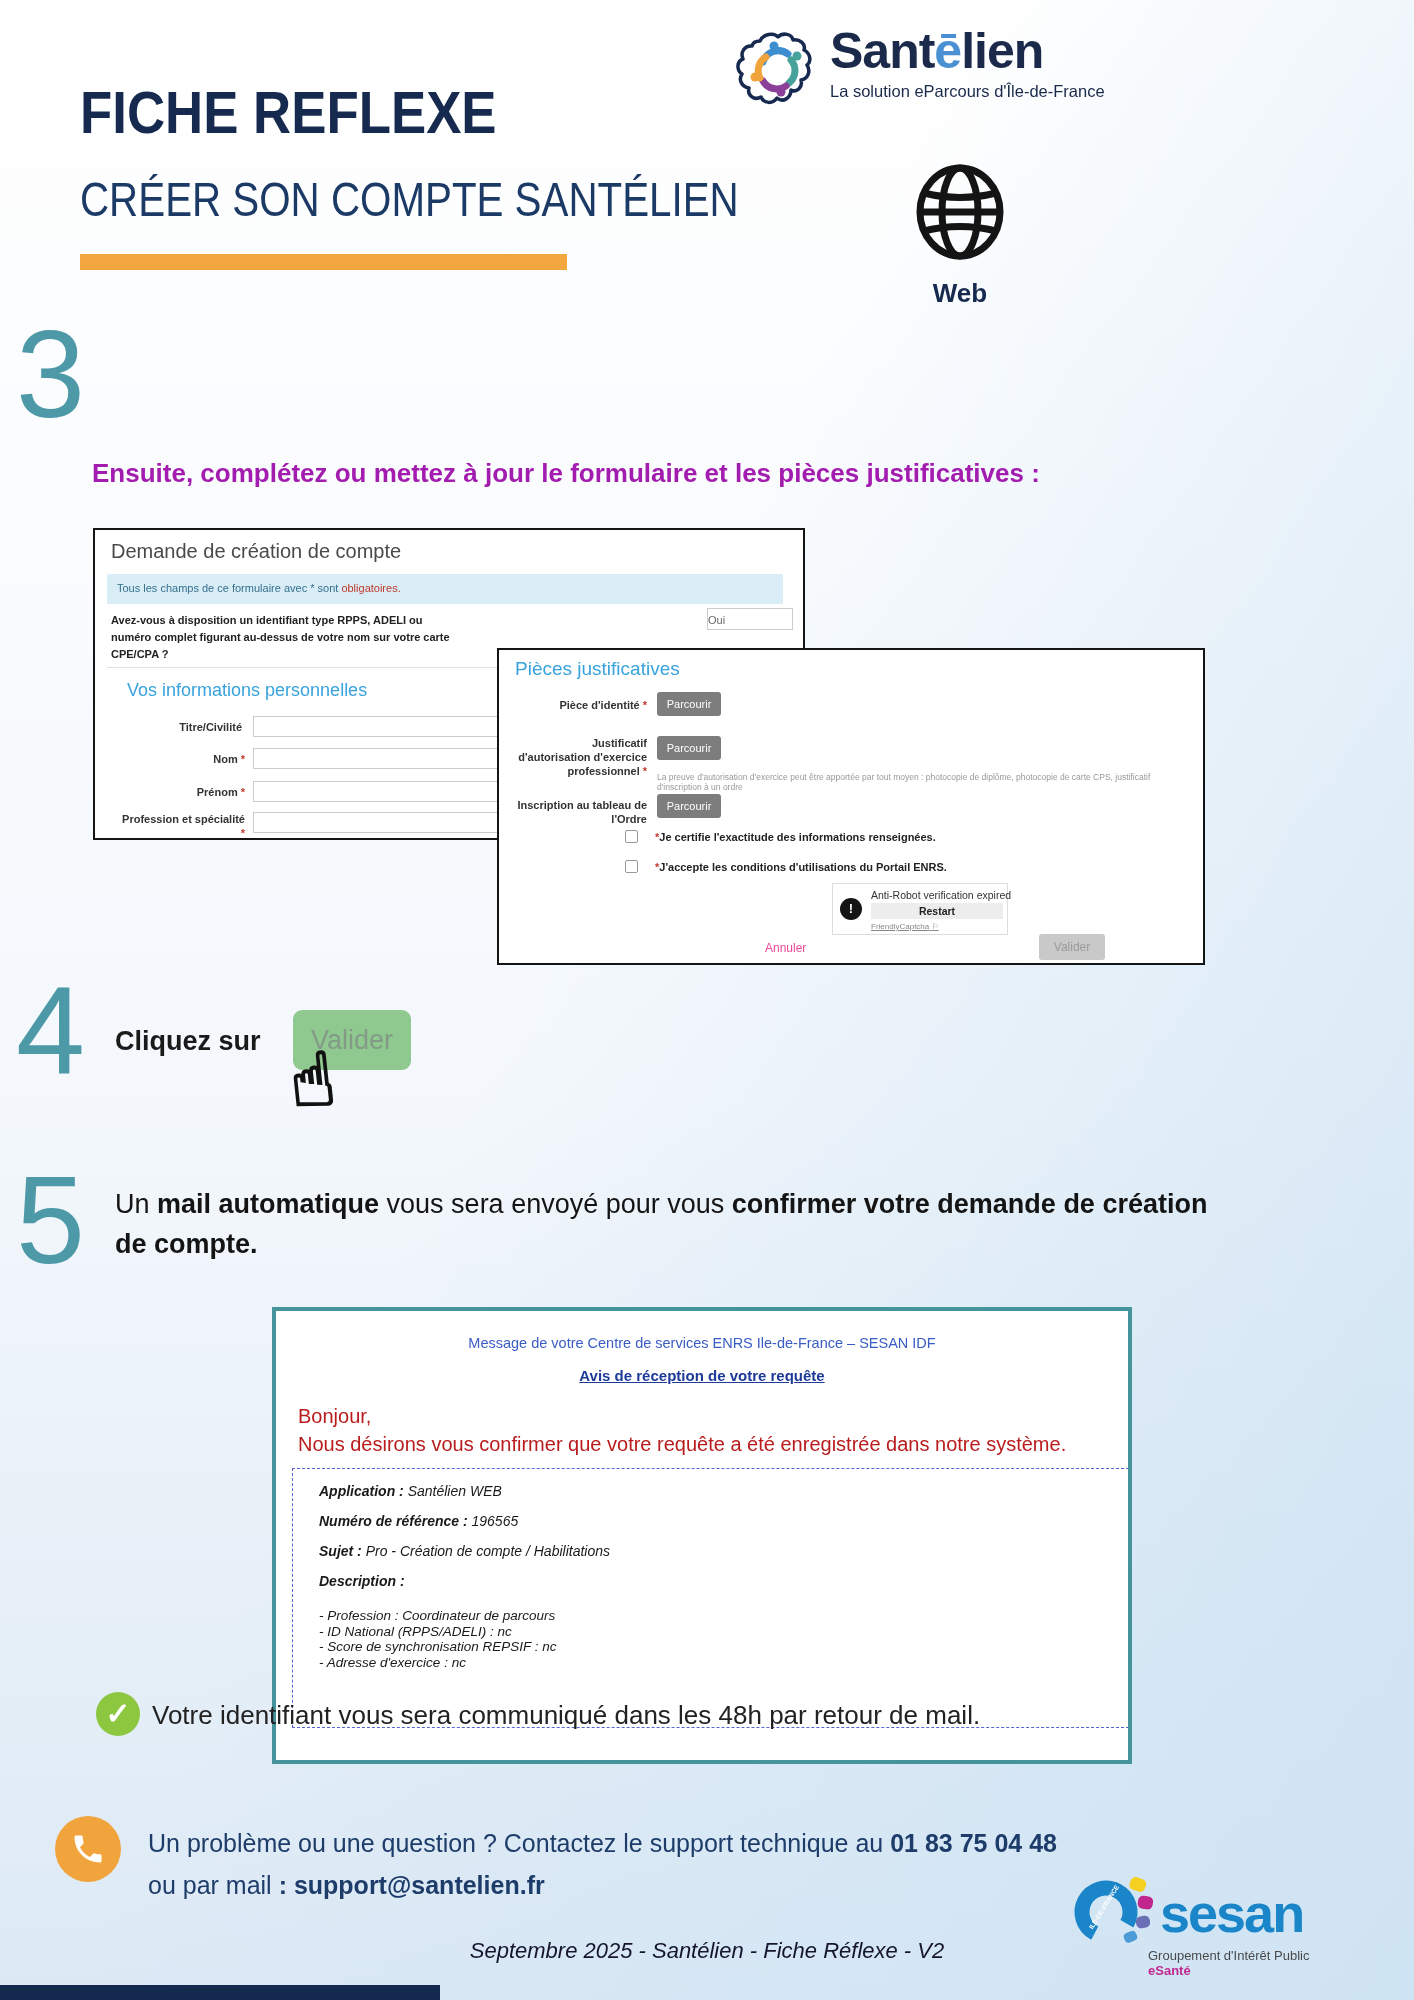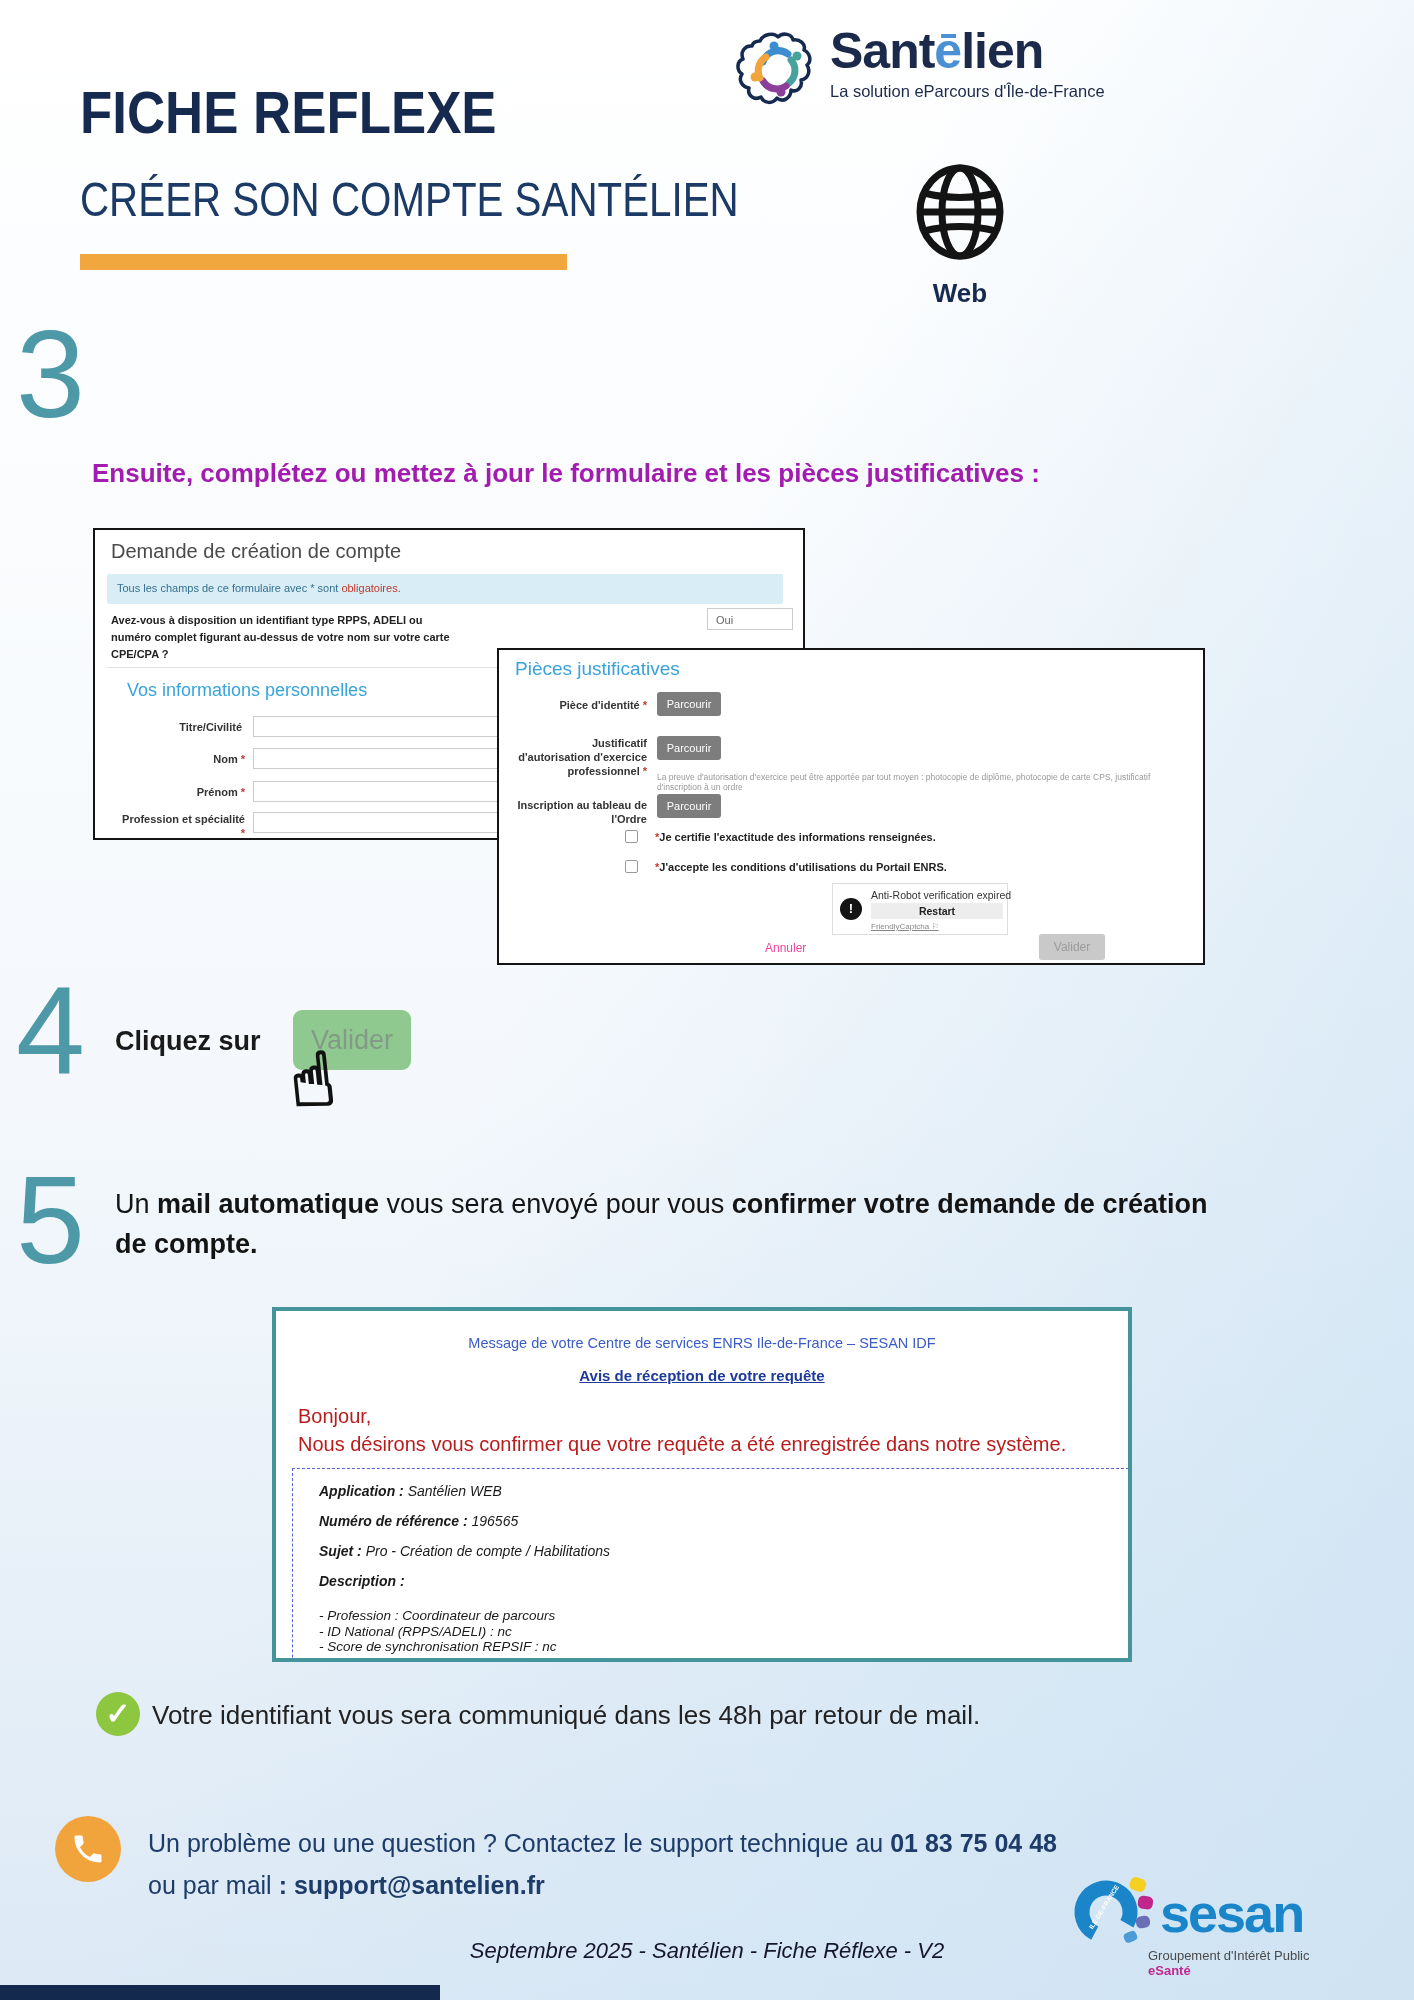--- a/index.html
+++ b/index.html
@@ -26,21 +26,21 @@
   .step-heading{font-size:26px;font-weight:700;color:#a21caf;white-space:nowrap;}
   
   .panel{position:absolute;background:#fff;border:2px solid #141414;box-sizing:border-box;}
   .f-title{font-size:20px;color:#4a4a4a;}
   .f-blue{color:#38a3dd;}
   .banner{background:#d9edf7;border-radius:2px;font-size:11px;color:#35708e;
     padding:8px 10px;box-sizing:border-box;}
   .banner .hl{color:#c0392b;}
   .q{font-size:11px;font-weight:700;color:#222;line-height:1.55;}
   .selbox{border:1px solid #ccc;background:#fff;font-size:11px;color:#666;
-    line-height:22px;padding-left:8px;box-sizing:border-box;}
+    line-height:22px;padding-left:0;box-sizing:border-box;}
   .hr{background:#e0e0e0;height:1px;}
   .flabel{font-size:11px;font-weight:700;color:#333;text-align:right;line-height:14px;}
   .star{color:#c0392b;margin-left:3px;font-weight:700;}
   .block-star{display:block;}
   .input{border:1px solid #ccc;background:#fff;height:21px;box-sizing:border-box;}
   .browse{background:#7d7d7d;color:#fff;font-size:11px;border-radius:3px;
     width:64px;height:24px;line-height:24px;text-align:center;}
   .note{font-size:8.5px;color:#999;}
   .cb{width:13px;height:13px;border:1px solid #999;border-radius:2px;background:#fff;box-sizing:border-box;}
   .cblabel{font-size:11px;font-weight:700;color:#222;}
@@ -190,21 +190,21 @@
 <div class="abs" style="left:115px;top:1026px;font-size:27px;font-weight:700;">Cliquez sur</div>
 <div class="abs green-btn" style="left:293px;top:1010px;width:118px;height:60px;">Valider</div>
 <div class="abs hand" style="left:290px;top:1043px;z-index:5;">☝</div>
 
 <div class="abs step-num" style="left:16px;top:1158px;">5</div>
 <div class="abs step5-text" style="left:115px;top:1184px;width:1250px;">
   <div><span>Un </span><span class="b">mail automatique</span><span> vous sera envoyé pour vous </span><span class="b">confirmer votre demande de création</span></div>
   <div class="b">de compte.</div>
 </div>
 
-<div class="abs email" style="left:272px;top:1307px;width:860px;height:355px;">
+<div class="abs email" style="left:272px;top:1307px;width:860px;height:457px;">
   <div class="abs em-header" style="top:24px;">Message de votre Centre de services ENRS Ile-de-France – SESAN IDF</div>
   <div class="abs em-subject" style="top:56px;">Avis de réception de votre requête</div>
   <div class="abs em-body" style="left:22px;top:94px;">Bonjour,</div>
   <div class="abs em-body" style="left:22px;top:122px;">Nous désirons vous confirmer que votre requête a été enregistrée dans notre système.</div>
   <div class="abs dashed" style="left:16px;top:157px;width:852px;height:260px;">
     <div class="em-line"><span class="em-label">Application :</span><span> Santélien WEB</span></div>
     <div class="em-line"><span class="em-label">Numéro de référence :</span><span> 196565</span></div>
     <div class="em-line"><span class="em-label">Sujet :</span><span> Pro - Création de compte / Habilitations</span></div>
     <div class="em-line" style="margin-bottom:18px;"><span class="em-label">Description :</span><span></span></div>
     <div class="em-item">- Profession : Coordinateur de parcours</div>

